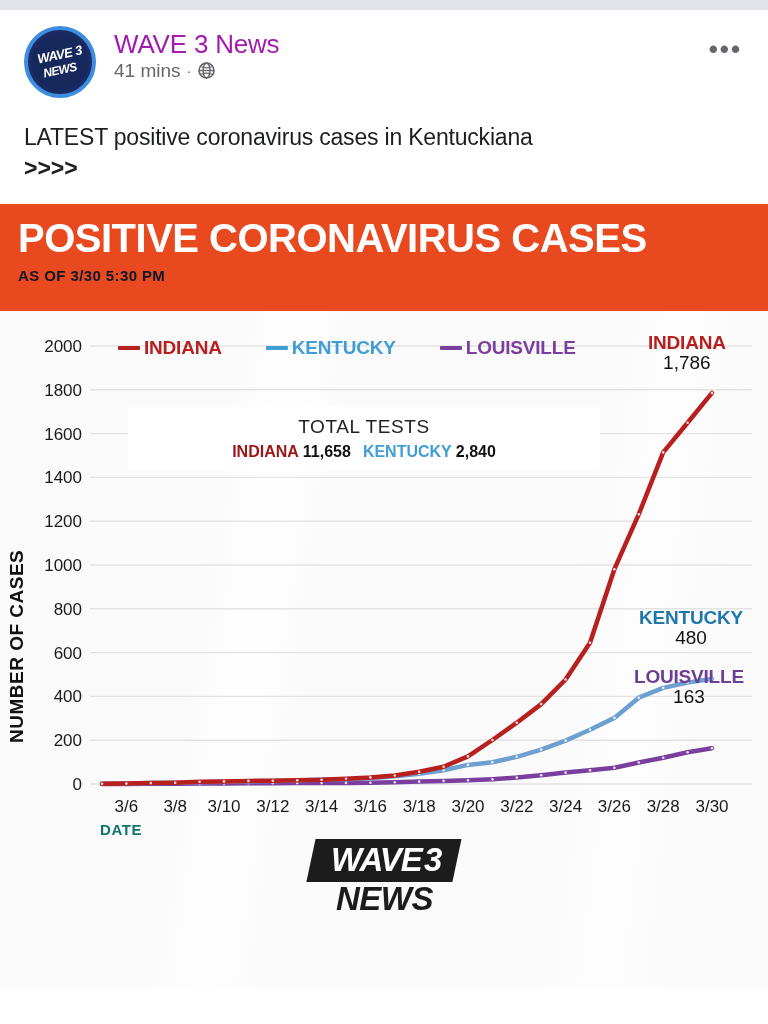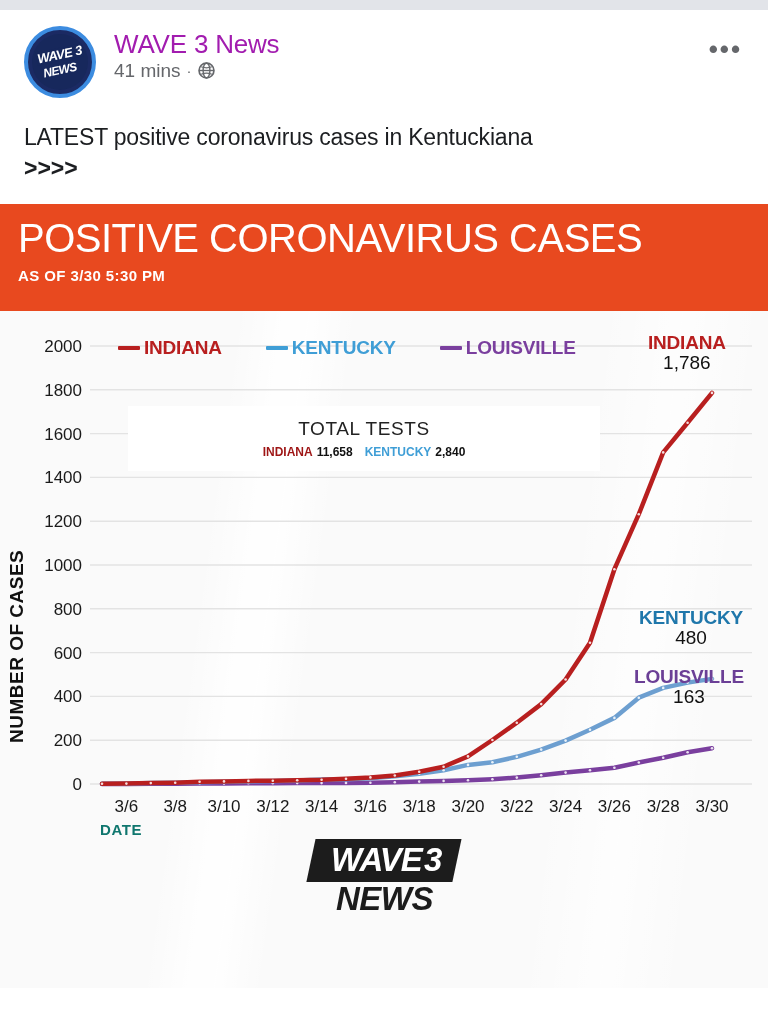--- a/index.html
+++ b/index.html
@@ -61,25 +61,25 @@
 
   
   .banner{
     margin-top:20px;
     background:#e8491f;
     padding:14px 18px 12px 18px;
     box-sizing:border-box;
     height:107px;
   }
   .banner-title{
-    color:#fff;font-size:40px;font-weight:normal;letter-spacing:-0.5px;
+    color:#fff;font-size:40px;font-weight:bold;letter-spacing:-0.5px;
     line-height:1;white-space:nowrap;
   }
   .banner-sub{
-    color:#ffffff;font-size:15px;font-weight:bold;letter-spacing:0.4px;margin-top:9px;
+    color:#0f172a;font-size:15px;font-weight:bold;letter-spacing:0.4px;margin-top:9px;
   }
 
   
   .chart-card{
     position:relative;
     height:677px;
     background:#fafafa;
     overflow:hidden;
   }
   .sheen{
@@ -113,21 +113,21 @@
   .legend-item{display:flex;align-items:center;gap:4px;white-space:nowrap;}
   .lg-dash{display:inline-block;width:22px;height:4px;border-radius:1px;}
 
   
   .tests-panel{
     position:absolute;left:128px;top:95px;width:472px;height:65px;
     background:#ffffff;
     display:flex;flex-direction:column;align-items:center;justify-content:center;
   }
   .tests-title{font-size:19px;color:#222;letter-spacing:0.6px;margin-bottom:5px;}
-  .tests-row{display:flex;align-items:baseline;gap:12px;font-size:12px;font-weight:bold;}
+  .tests-row{display:flex;align-items:baseline;gap:12px;font-size:16px;font-weight:bold;}
   .tt-in{color:#9e1515;}
   .tt-ky{color:#3f9ed6;}
   .tt-num{color:#111;margin-left:4px;}
 
   
   .endlabel{position:absolute;text-align:center;white-space:nowrap;line-height:1.05;}
   .endlabel .nm{font-size:19px;font-weight:bold;letter-spacing:-0.2px;}
   .endlabel .vl{font-size:19px;font-weight:normal;color:#111;}
 
   .lbl-in{left:648px;top:22px;}

